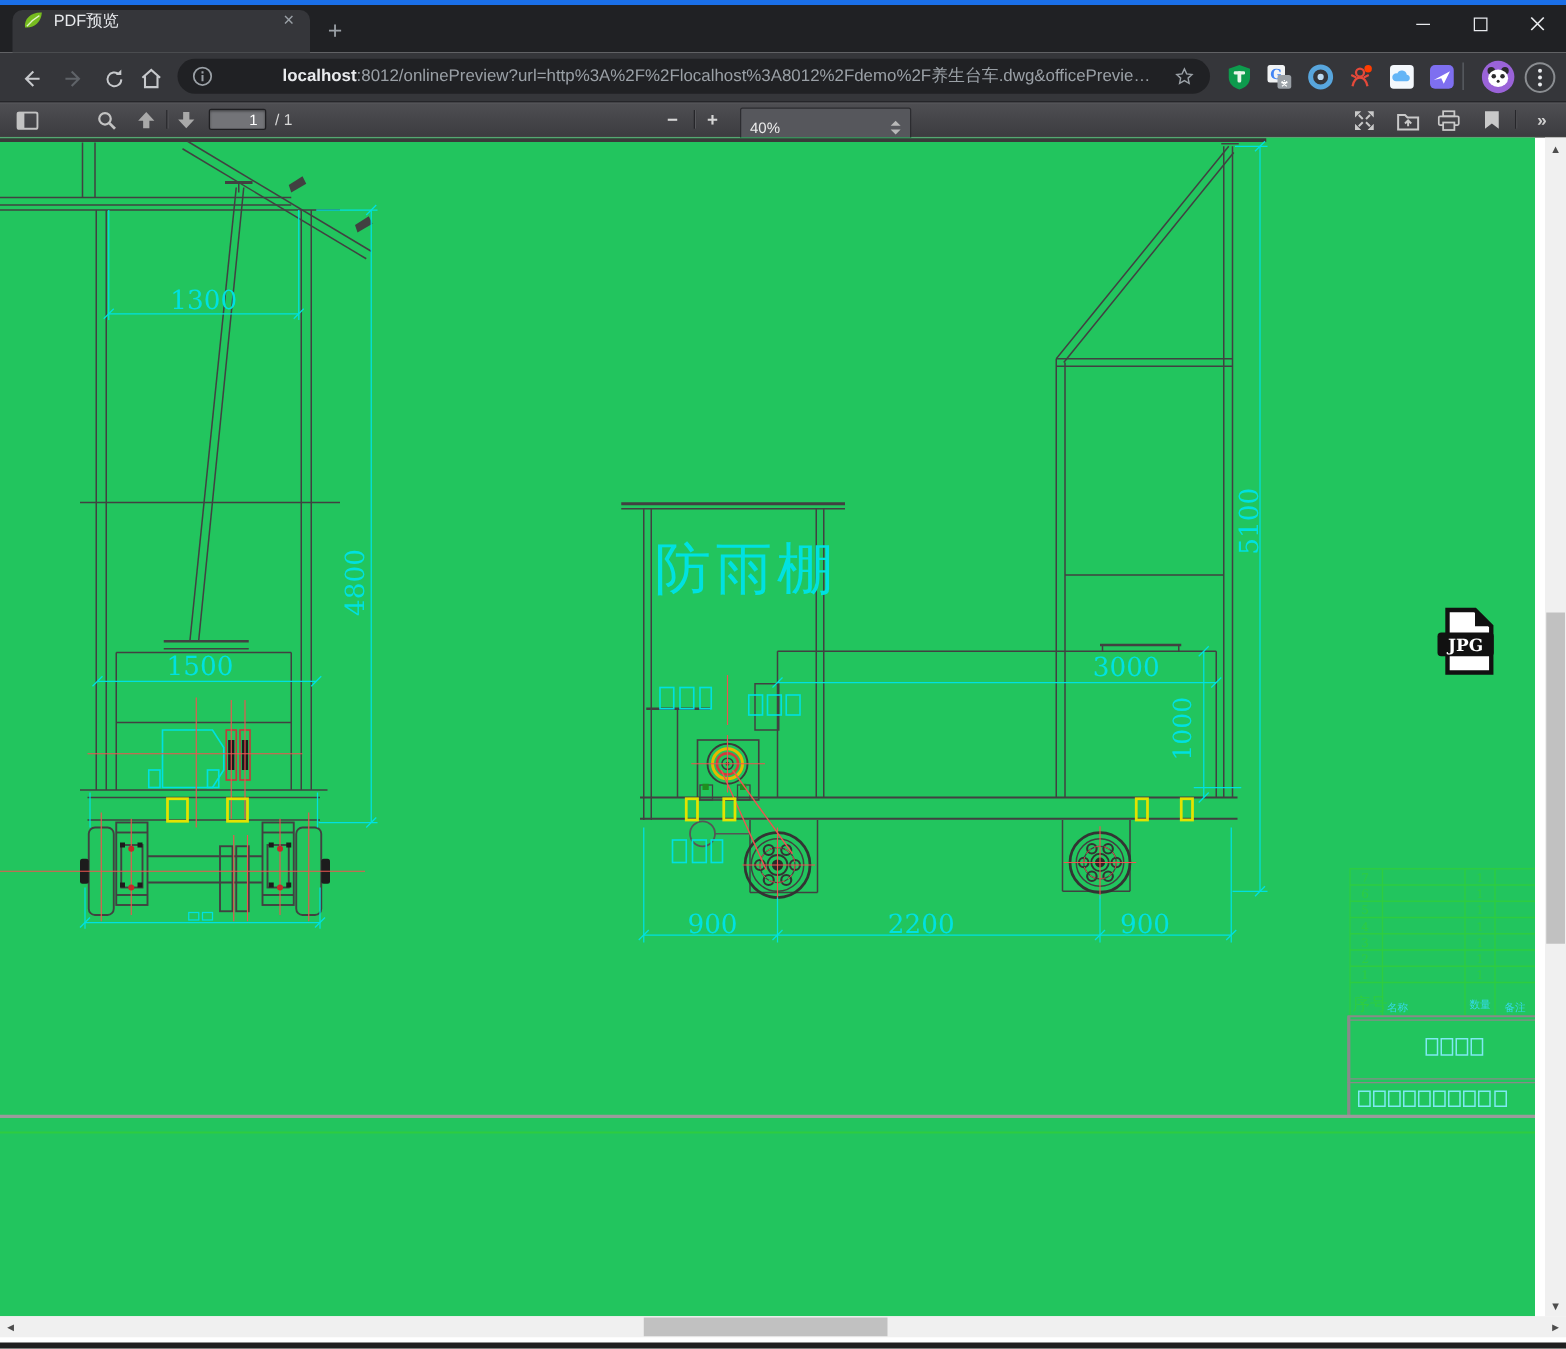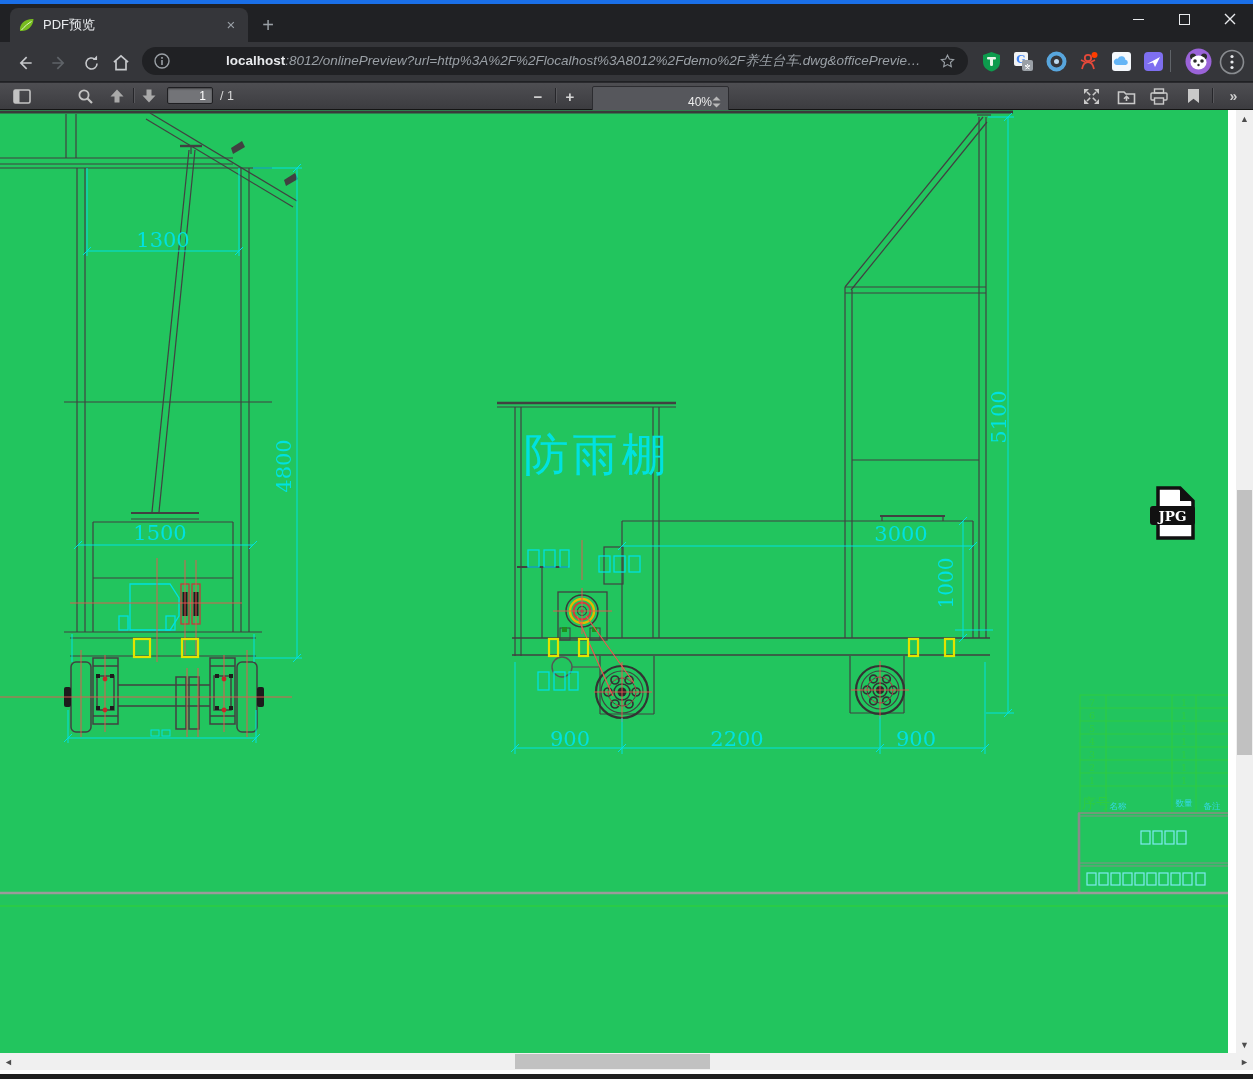--- a/index.html
+++ b/index.html
@@ -4,46 +4,46 @@
 <style>
   html,body{margin:0;padding:0;width:1253px;height:1079px;overflow:hidden;background:#fff;
             font-family:"Liberation Sans",sans-serif;}
   .abs{position:absolute;}
   #screen{position:relative;width:1253px;height:1079px;}
 
   
   #titlebar{left:0;top:0;width:1253px;height:42px;background:#202124;}
   #accent-strip{left:0;top:0;width:1253px;height:4px;background:#1a6fe8;}
   #tab{left:10px;top:8px;width:238px;height:34px;background:#35363a;border-radius:8px 8px 0 0;
-       display:flex;align-items:center;padding:11px 8px;box-sizing:border-box;}
+       display:flex;padding:0 8px;box-sizing:border-box;}
   #tab-title{color:#e8eaed;font-size:13px;margin-left:8px;flex:1;white-space:nowrap;overflow:hidden;}
   #tab-close{color:#9aa0a6;font-size:15px;width:18px;height:18px;line-height:17px;text-align:center;border-radius:50%;}
   #new-tab{left:256px;top:14px;width:24px;height:24px;color:#9aa0a6;font-size:20px;line-height:23px;text-align:center;}
   .wctl{top:6px;width:46px;height:26px;display:flex;align-items:center;justify-content:center;}
   #navbar{left:0;top:42px;width:1253px;height:40px;background:#35363a;border-bottom:1px solid #202124;box-sizing:border-box;}
   .navico{top:50px;width:26px;height:26px;display:flex;align-items:center;justify-content:center;}
   #urlbar{left:142px;top:47px;width:826px;height:28px;background:#202124;border-radius:14px;
           display:flex;align-items:center;padding:0 12px;box-sizing:border-box;}
   #url-text{font-size:13.5px;white-space:nowrap;overflow:hidden;flex:1;margin-left:8px;}
   #url-text .host{color:#e8eaed;font-weight:bold;padding-left:48px;}
-  #url-text .rest{color:#9aa0a6;font-style:italic;}
+  #url-text .rest{color:#9aa0a6;}
   .extico{top:51px;width:21px;height:21px;}
 
   
   #pdfbar{left:0;top:82px;width:1253px;height:28px;background:linear-gradient(#4e4e52,#3c3c40);
           border-top:1px solid #2a2a2e;border-bottom:1px solid #141414;box-sizing:border-box;}
   .pico{top:87px;height:18px;display:flex;align-items:center;justify-content:center;}
   .pdiv{top:88px;width:1px;height:15px;background:#26262a;border-right:1px solid #58585c;}
   #page-input{left:167px;top:87px;width:46px;height:17px;background:#737478;border:1px solid #1f1f22;
               border-radius:2px;color:#fff;font-size:12px;text-align:right;padding:0 6px;box-sizing:border-box;
               box-shadow:inset 0 1px 2px rgba(0,0,0,.45);font-family:"Liberation Sans",sans-serif;}
   #page-total{left:220px;top:89px;color:#d8d8d8;font-size:12.5px;}
   .zbtn{color:#d6d6d6;font-size:15px;font-weight:bold;}
   #zoom-select{left:592px;top:86px;width:137px;height:32px;background:#56575c;border:1px solid #2c2c30;
-               border-radius:2px;display:flex;align-items:center;padding:0 7px;box-sizing:border-box;text-align:right;}
+               border-radius:2px;display:flex;align-items:center;padding:0 7px;box-sizing:border-box;}
   #zoom-value{color:#ececec;font-size:12px;flex:1;}
   #more-tools{color:#cfcfcf;font-size:14px;font-weight:bold;letter-spacing:-1px;}
 
   
   #content{left:0;top:110px;width:1228px;height:943px;background:#22c55e;overflow:hidden;}
   #vscroll{left:1236px;top:110px;width:17px;height:943px;background:#f0f0f0;}
   #vthumb{left:1px;top:380px;width:15px;height:265px;background:#c1c1c1;}
   #hscroll{left:0;top:1053px;width:1253px;height:17px;background:#f0f0f0;}
   #hthumb{left:515px;top:1px;width:195px;height:15px;background:#c1c1c1;}
   .sarrow{color:#4d4d4d;font-size:9px;display:flex;align-items:center;justify-content:center;}

